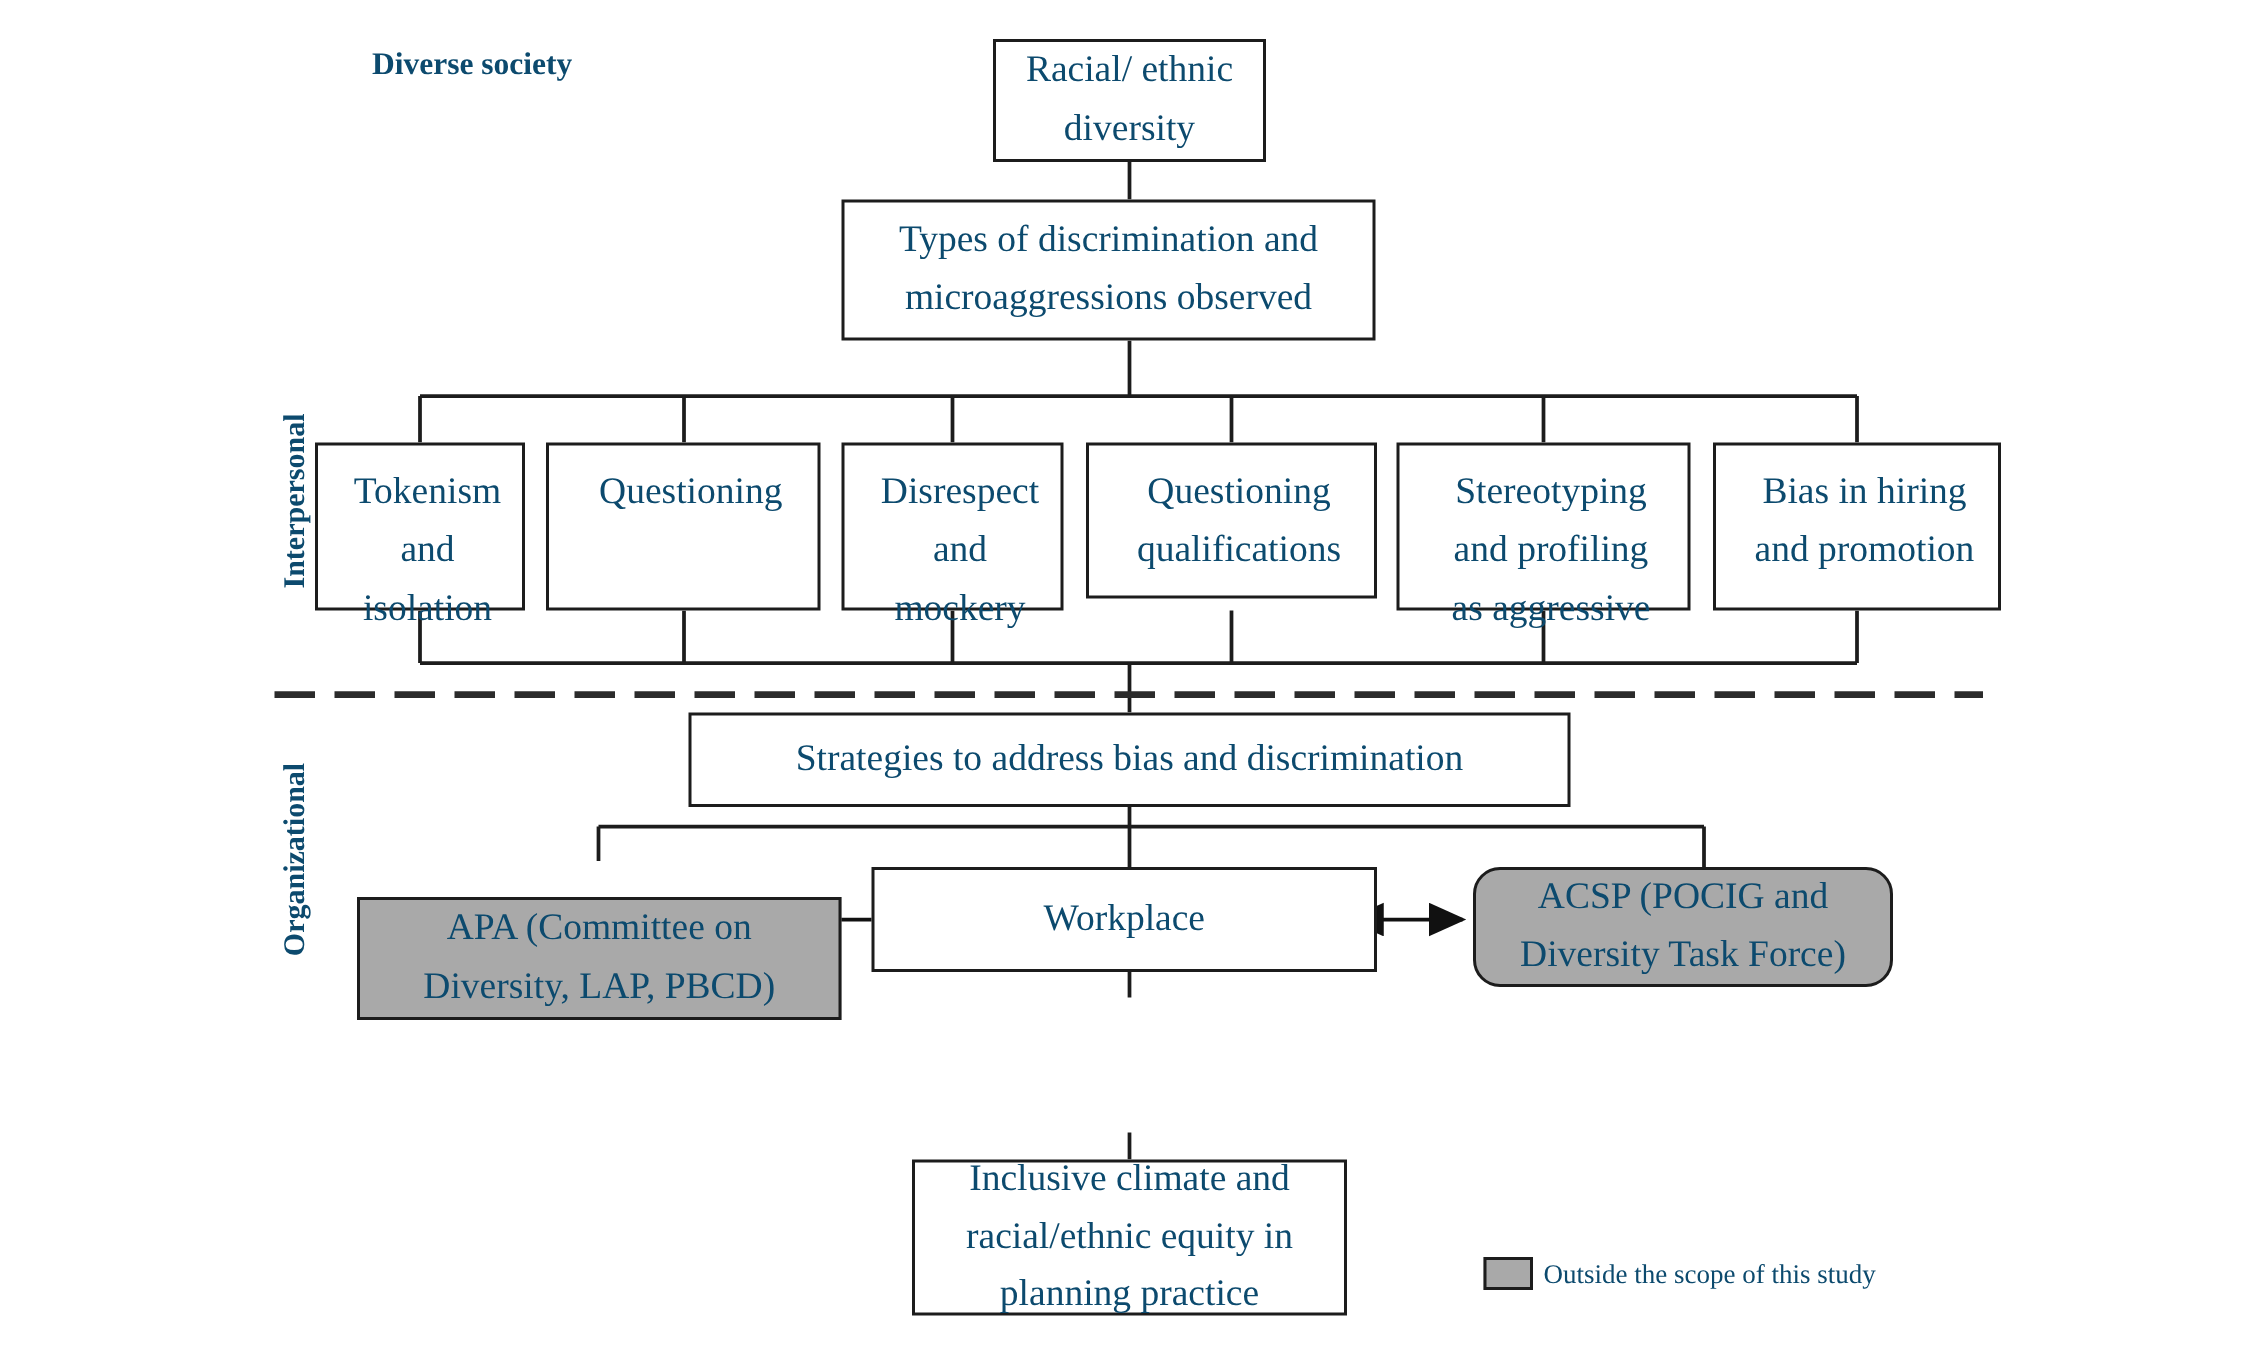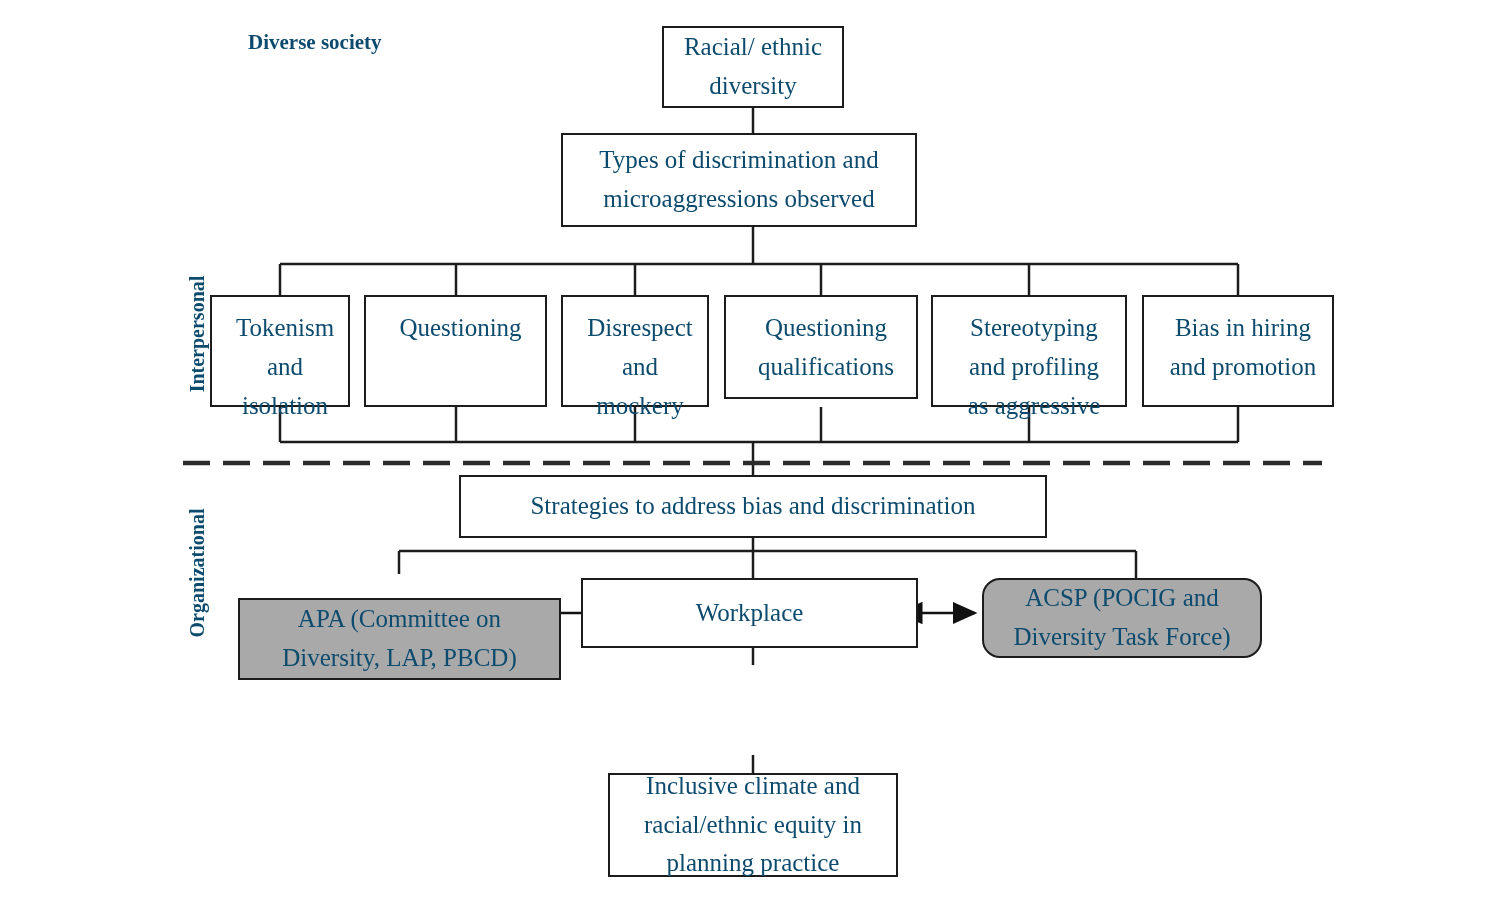--- a/index.html
+++ b/index.html
@@ -168,14 +168,18 @@
   <div class="box" style="left:581px; top:578px; width:337px; height:70px;">Workplace</div>
 
   <div class="box gray" style="left:982px; top:578px; width:280px; height:80px;border-radius:18px;">ACSP (POCIG and
 Diversity Task Force)</div>
 
 
   <div class="box" style="left:608px; top:773px; width:290px; height:104px;">Inclusive climate and
 racial/ethnic equity in
 planning practice</div>
 
+  <div id="legend">
+    <div class="swatch"></div>
+    <div class="legend-text">Outside the scope of this study</div>
+  </div>
 
 </div>
 
 </body></html>

